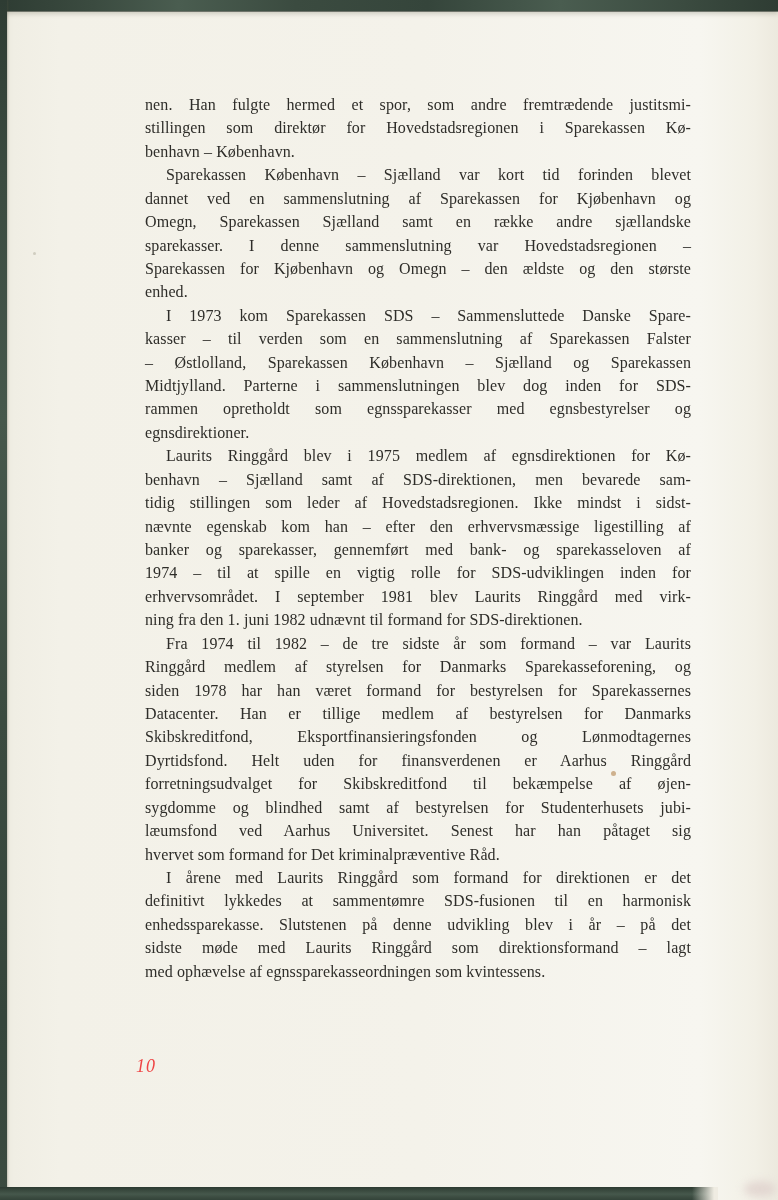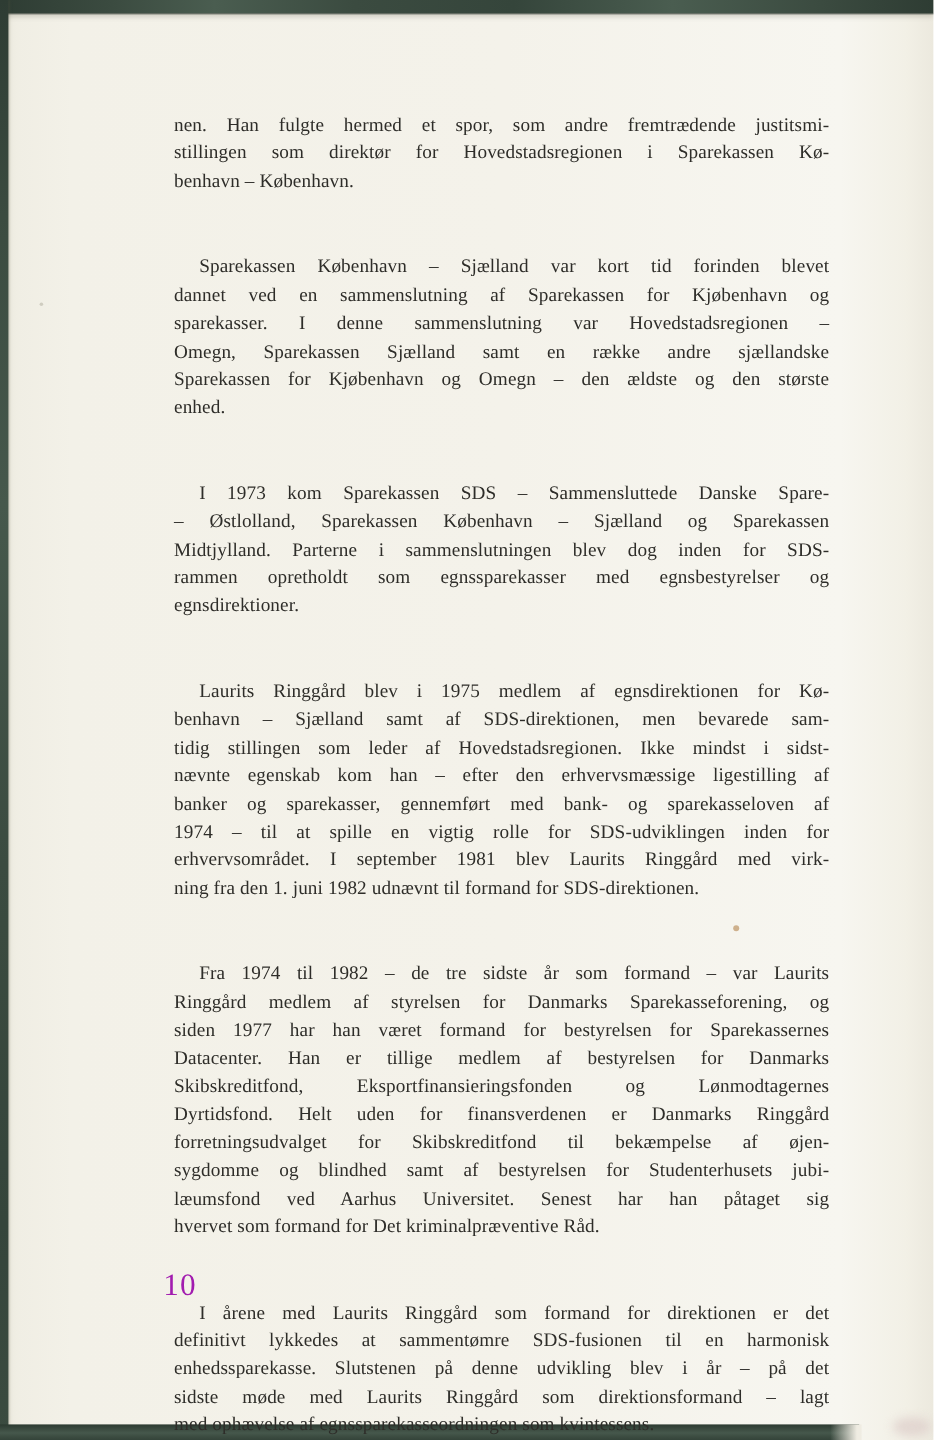--- a/index.html
+++ b/index.html
@@ -65,68 +65,70 @@
     font-size:16px;
     line-height:23.42px;
     letter-spacing:.1px;
   }
   .line{
     text-align:justify;
     text-align-last:justify;
     white-space:normal;
   }
   .line.para-end{text-align-last:left;}
-  .line.indent{text-indent:21px;margin-top:48px;}
+  .line.indent{text-indent:21px;}
   .page-number{
     position:absolute;left:136px;top:1056px;
-    color:#a21caf;
-    font-size:26px;
+    color:#ef4444;
+    font-size:18px;
+    font-style:italic;
     letter-spacing:1px;
   }
 </style>
 </head>
 <body>
 
 <div class="scan">
   <div class="page-surface"></div>
   <div class="cover-edge top"></div>
   <div class="cover-edge left"></div>
   <div class="cover-edge bottom"></div>
   <div class="corner-smudge"></div>
   <div class="speck s1"></div>
   <div class="speck s2"></div>
   <main class="text-block">
       <div class="line">nen. Han fulgte hermed et spor, som andre fremtrædende justitsmi-</div>
       <div class="line">stillingen som direktør for Hovedstadsregionen i Sparekassen Kø-</div>
       <div class="line para-end">benhavn – København.</div>
       <div class="line indent">Sparekassen København – Sjælland var kort tid forinden blevet</div>
       <div class="line">dannet ved en sammenslutning af Sparekassen for Kjøbenhavn og</div>
+      <div class="line">Omegn, Sparekassen Sjælland samt en række andre sjællandske</div>
       <div class="line">sparekasser. I denne sammenslutning var Hovedstadsregionen –</div>
-      <div class="line">Omegn, Sparekassen Sjælland samt en række andre sjællandske</div>
       <div class="line">Sparekassen for Kjøbenhavn og Omegn – den ældste og den største</div>
       <div class="line para-end">enhed.</div>
       <div class="line indent">I 1973 kom Sparekassen SDS – Sammensluttede Danske Spare-</div>
+      <div class="line">kasser – til verden som en sammenslutning af Sparekassen Falster</div>
       <div class="line">– Østlolland, Sparekassen København – Sjælland og Sparekassen</div>
       <div class="line">Midtjylland. Parterne i sammenslutningen blev dog inden for SDS-</div>
       <div class="line">rammen opretholdt som egnssparekasser med egnsbestyrelser og</div>
       <div class="line para-end">egnsdirektioner.</div>
       <div class="line indent">Laurits Ringgård blev i 1975 medlem af egnsdirektionen for Kø-</div>
       <div class="line">benhavn – Sjælland samt af SDS-direktionen, men bevarede sam-</div>
       <div class="line">tidig stillingen som leder af Hovedstadsregionen. Ikke mindst i sidst-</div>
       <div class="line">nævnte egenskab kom han – efter den erhvervsmæssige ligestilling af</div>
       <div class="line">banker og sparekasser, gennemført med bank- og sparekasseloven af</div>
       <div class="line">1974 – til at spille en vigtig rolle for SDS-udviklingen inden for</div>
       <div class="line">erhvervsområdet. I september 1981 blev Laurits Ringgård med virk-</div>
       <div class="line para-end">ning fra den 1. juni 1982 udnævnt til formand for SDS-direktionen.</div>
       <div class="line indent">Fra 1974 til 1982 – de tre sidste år som formand – var Laurits</div>
       <div class="line">Ringgård medlem af styrelsen for Danmarks Sparekasseforening, og</div>
-      <div class="line">siden 1977 har han været formand for bestyrelsen for Sparekassernes</div>
+      <div class="line">siden 1978 har han været formand for bestyrelsen for Sparekassernes</div>
       <div class="line">Datacenter. Han er tillige medlem af bestyrelsen for Danmarks</div>
       <div class="line">Skibskreditfond, Eksportfinansieringsfonden og Lønmodtagernes</div>
-      <div class="line">Dyrtidsfond. Helt uden for finansverdenen er Danmarks Ringgård</div>
+      <div class="line">Dyrtidsfond. Helt uden for finansverdenen er Aarhus Ringgård</div>
       <div class="line">forretningsudvalget for Skibskreditfond til bekæmpelse af øjen-</div>
       <div class="line">sygdomme og blindhed samt af bestyrelsen for Studenterhusets jubi-</div>
       <div class="line">læumsfond ved Aarhus Universitet. Senest har han påtaget sig</div>
       <div class="line para-end">hvervet som formand for Det kriminalpræventive Råd.</div>
       <div class="line indent">I årene med Laurits Ringgård som formand for direktionen er det</div>
       <div class="line">definitivt lykkedes at sammentømre SDS-fusionen til en harmonisk</div>
       <div class="line">enhedssparekasse. Slutstenen på denne udvikling blev i år – på det</div>
       <div class="line">sidste møde med Laurits Ringgård som direktionsformand – lagt</div>
       <div class="line para-end">med ophævelse af egnssparekasseordningen som kvintessens.</div>
     </main>

